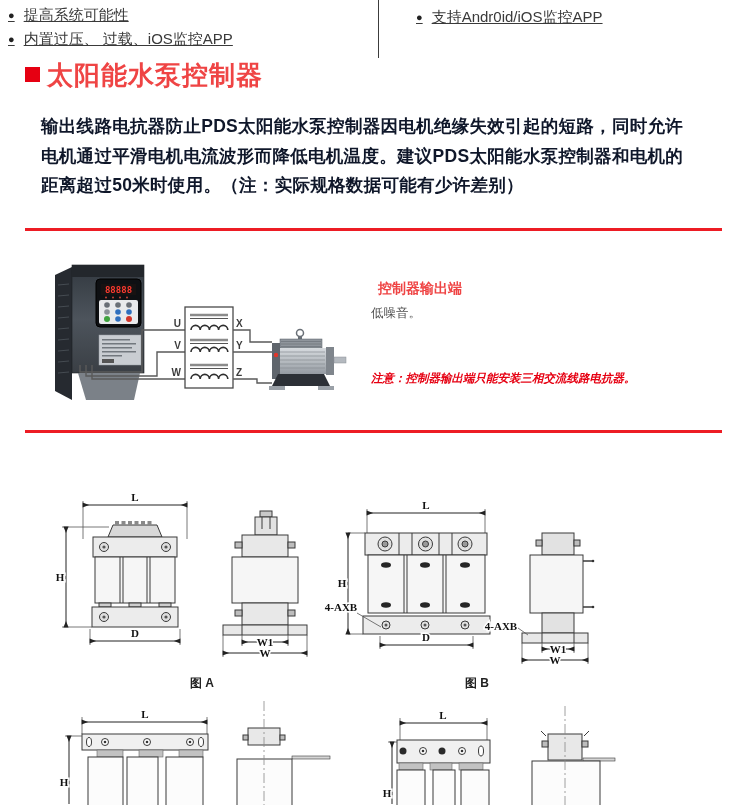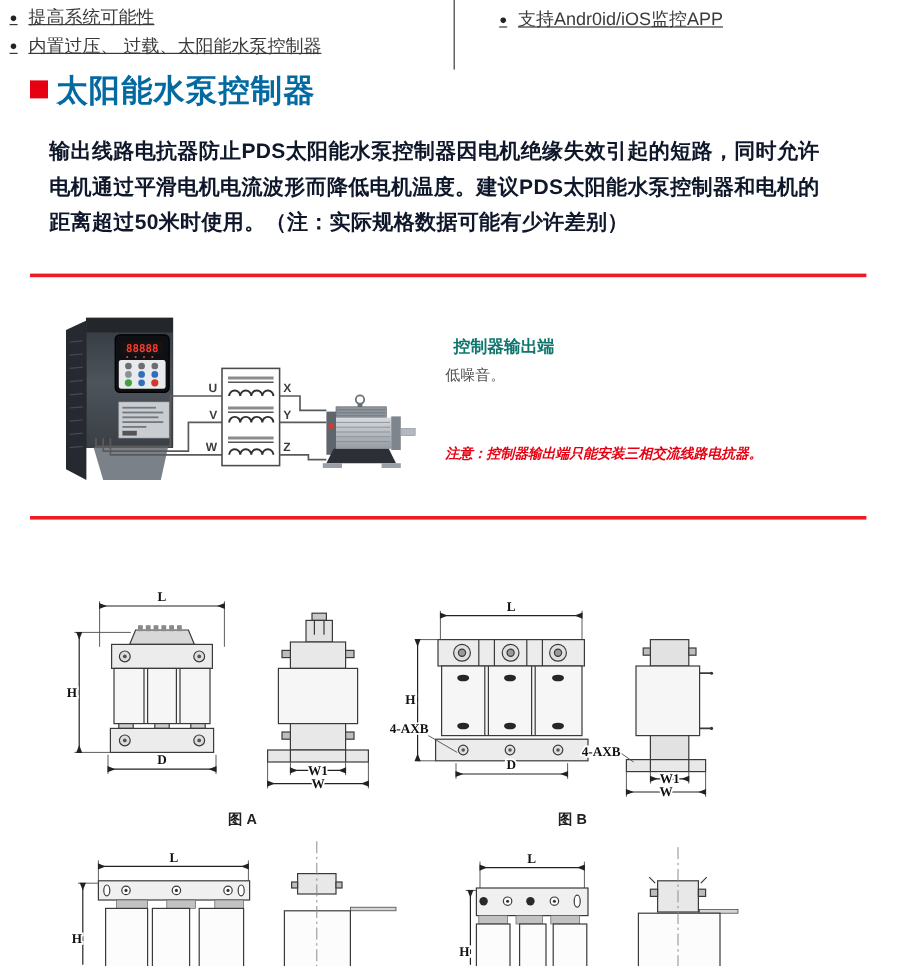--- a/index.html
+++ b/index.html
@@ -8,51 +8,51 @@
   .abs{position:absolute;}
 
   
   .feat{font-size:15px;color:#3a3a3a;line-height:24px;white-space:nowrap;text-decoration:underline;}
   .feat .dot{font-size:11px;margin-right:9px;vertical-align:1px;color:#222;}
   .vdiv{position:absolute;left:378px;top:0;width:1px;height:58px;background:#3c3c3c;}
 
   
   .sec-head{left:25px;top:58px;display:flex;align-items:flex-start;}
   .sq{width:15px;height:15px;background:#e60012;margin:9px 7px 0 0;}
-  .sec-title{font-size:26px;font-weight:bold;color:#0369a1;letter-spacing:1px;line-height:34px;}
+  .sec-title{font-size:26px;font-weight:bold;color:#ef4444;letter-spacing:1px;line-height:34px;}
 
   
   .intro{left:41px;top:112px;width:700px;font-size:17.5px;line-height:29.5px;
          color:#0f172a;font-weight:600;letter-spacing:.3px;}
 
   .redrule{left:25px;width:697px;height:3px;background:#ed1c24;}
 
   
-  .out-head{left:378px;top:280px;font-size:14px;font-weight:bold;color:#0f766e;}
+  .out-head{left:378px;top:280px;font-size:14px;font-weight:bold;color:#ef4444;}
   .out-body{left:371px;top:306px;width:372px;font-size:12.5px;line-height:15.5px;color:#4f4f4f;}
   .out-body .indent{text-indent:2em;}
   .out-note{left:371px;top:371px;font-size:11.5px;font-weight:bold;font-style:italic;color:#e60012;}
 
   
   svg text{user-select:none;}
   .dim{stroke:#222;stroke-width:1;}
   .ext{stroke:#555;stroke-width:.8;}
   .ol{stroke:#3a3a3a;stroke-width:1;}
   .lab{font:bold 11px "Liberation Serif",serif;fill:#111;text-anchor:middle;
        paint-order:stroke;stroke:#fff;stroke-width:3px;}
   .cap{font:bold 12px "Liberation Sans",sans-serif;fill:#222;}
   .term{font:bold 10px "Liberation Sans",sans-serif;fill:#3c3c3c;}
   .cl{stroke:#888;stroke-width:.8;stroke-dasharray:10 3 2 3;}
 </style>
 </head>
 <body>
 
 <div class="abs feat" style="left:8px;top:3px;">
   <div><span class="dot">●</span><span>提高系统可能性</span></div>
-  <div><span class="dot">●</span><span>内置过压、 过载、太阳能水泵控制器</span></div>
+  <div><span class="dot">●</span><span>内置过压、 过载、iOS监控APP</span></div>
 </div>
 <div class="vdiv"></div>
 <div class="abs feat" style="left:416px;top:5px;">
   <div><span class="dot">●</span><span>支持Andr0id/iOS监控APP</span></div>
 </div>
 
 <div class="abs sec-head">
   <div class="sq"></div>
   <div class="sec-title">太阳能水泵控制器</div>
 </div>

